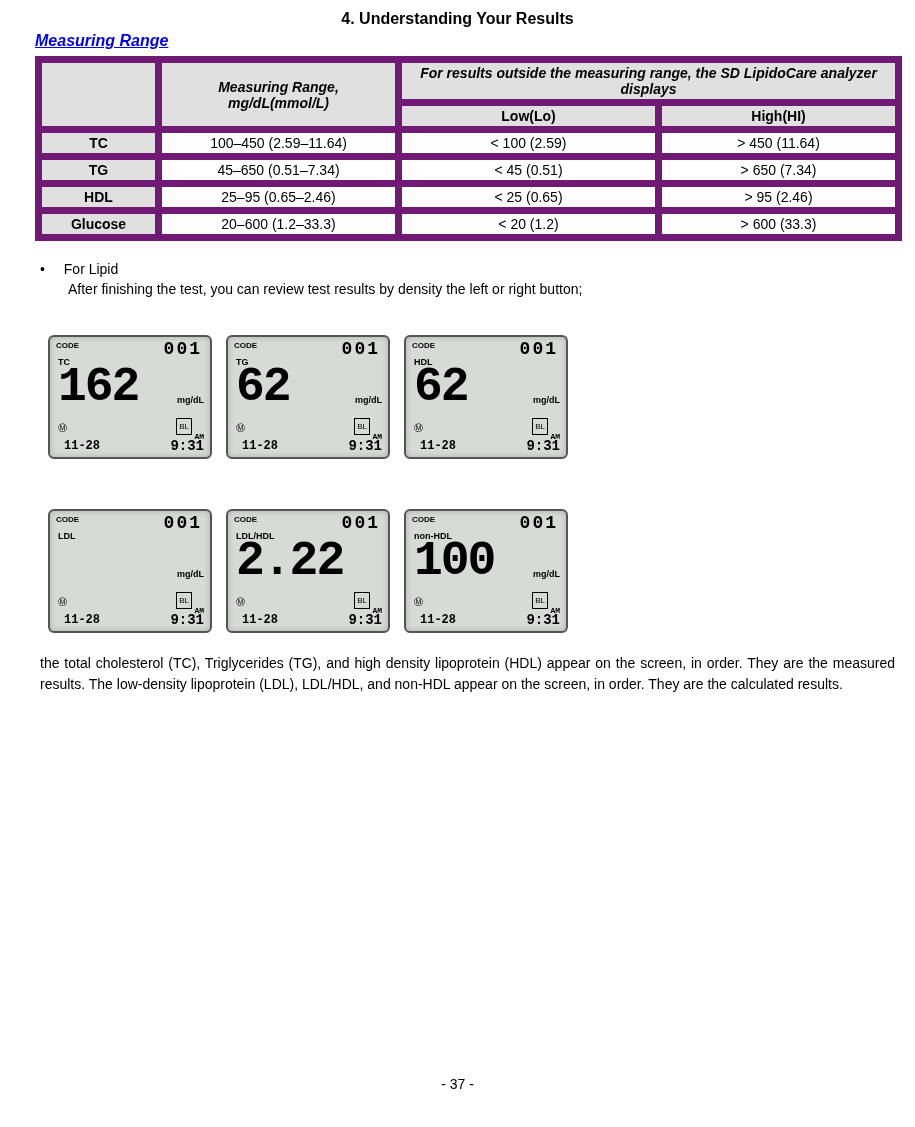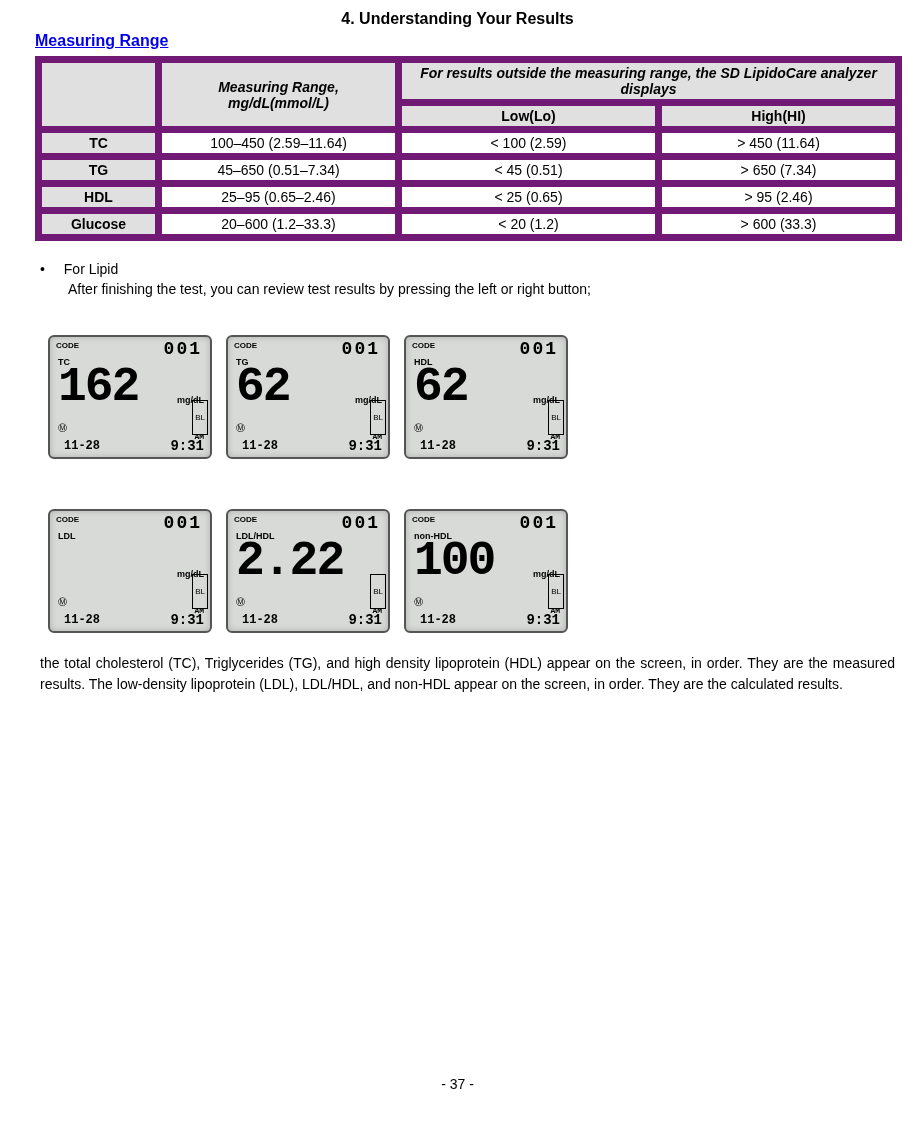--- a/index.html
+++ b/index.html
@@ -11,20 +11,21 @@
     width: 875px;
   }
   .section-heading {
     font-weight: bold;
     font-size: 16px;
     margin: 0 0 4px 0;
     text-align: center;
   }
   .sub-heading {
     color: #0000ee;
+    font-style: italic;
     font-weight: bold;
     text-decoration: underline;
     font-size: 16px;
     margin: 0 0 6px 15px;
   }
   table.range {
     border-collapse: collapse;
     width: 860px;
     margin-left: 15px;
     table-layout: fixed;
@@ -123,24 +124,24 @@
     font-size: 9px;
     font-weight: bold;
   }
   .lcd .icons {
     position: absolute;
     bottom: 22px; left: 8px;
     font-size: 9px;
   }
   .lcd .bl {
     position: absolute;
-    bottom: 22px; right: 2px;
+    bottom: 22px; right: 18px;
     font-size: 8px;
     border: 1px solid #000;
-    padding: 12px 2px;
+    padding: 3px 2px;
   }
   .lcd .date {
     position: absolute;
     bottom: 4px; left: 14px;
     font-size: 12px;
     font-family: "Courier New", monospace;
     font-weight: bold;
   }
   .lcd .time {
     position: absolute;
@@ -215,21 +216,21 @@
     <td>20–600 (1.2–33.3)</td>
     <td>&lt; 20 (1.2)</td>
     <td>&gt; 600 (33.3)</td>
   </tr>
 </tbody>
   </table>
 
 <ul class="bullets">
   <li>
     <span class="bullet-title">For Lipid</span>
-    <div class="bullet-body">After finishing the test, you can review test results by pressing the left or right button;</div>
+    <div class="bullet-body">After finishing the test, you can review test results by density the left or right button;</div>
   </li>
 </ul>
 
 <div class="lcd-grid" id="lcd-grid">
     <div class="lcd">
       <div class="code-label">CODE</div>
       <div class="code-value">001</div>
       <div class="type-label">TC</div>
       <div class="big-value">162</div>
       <div class="unit">mg/dL</div>

